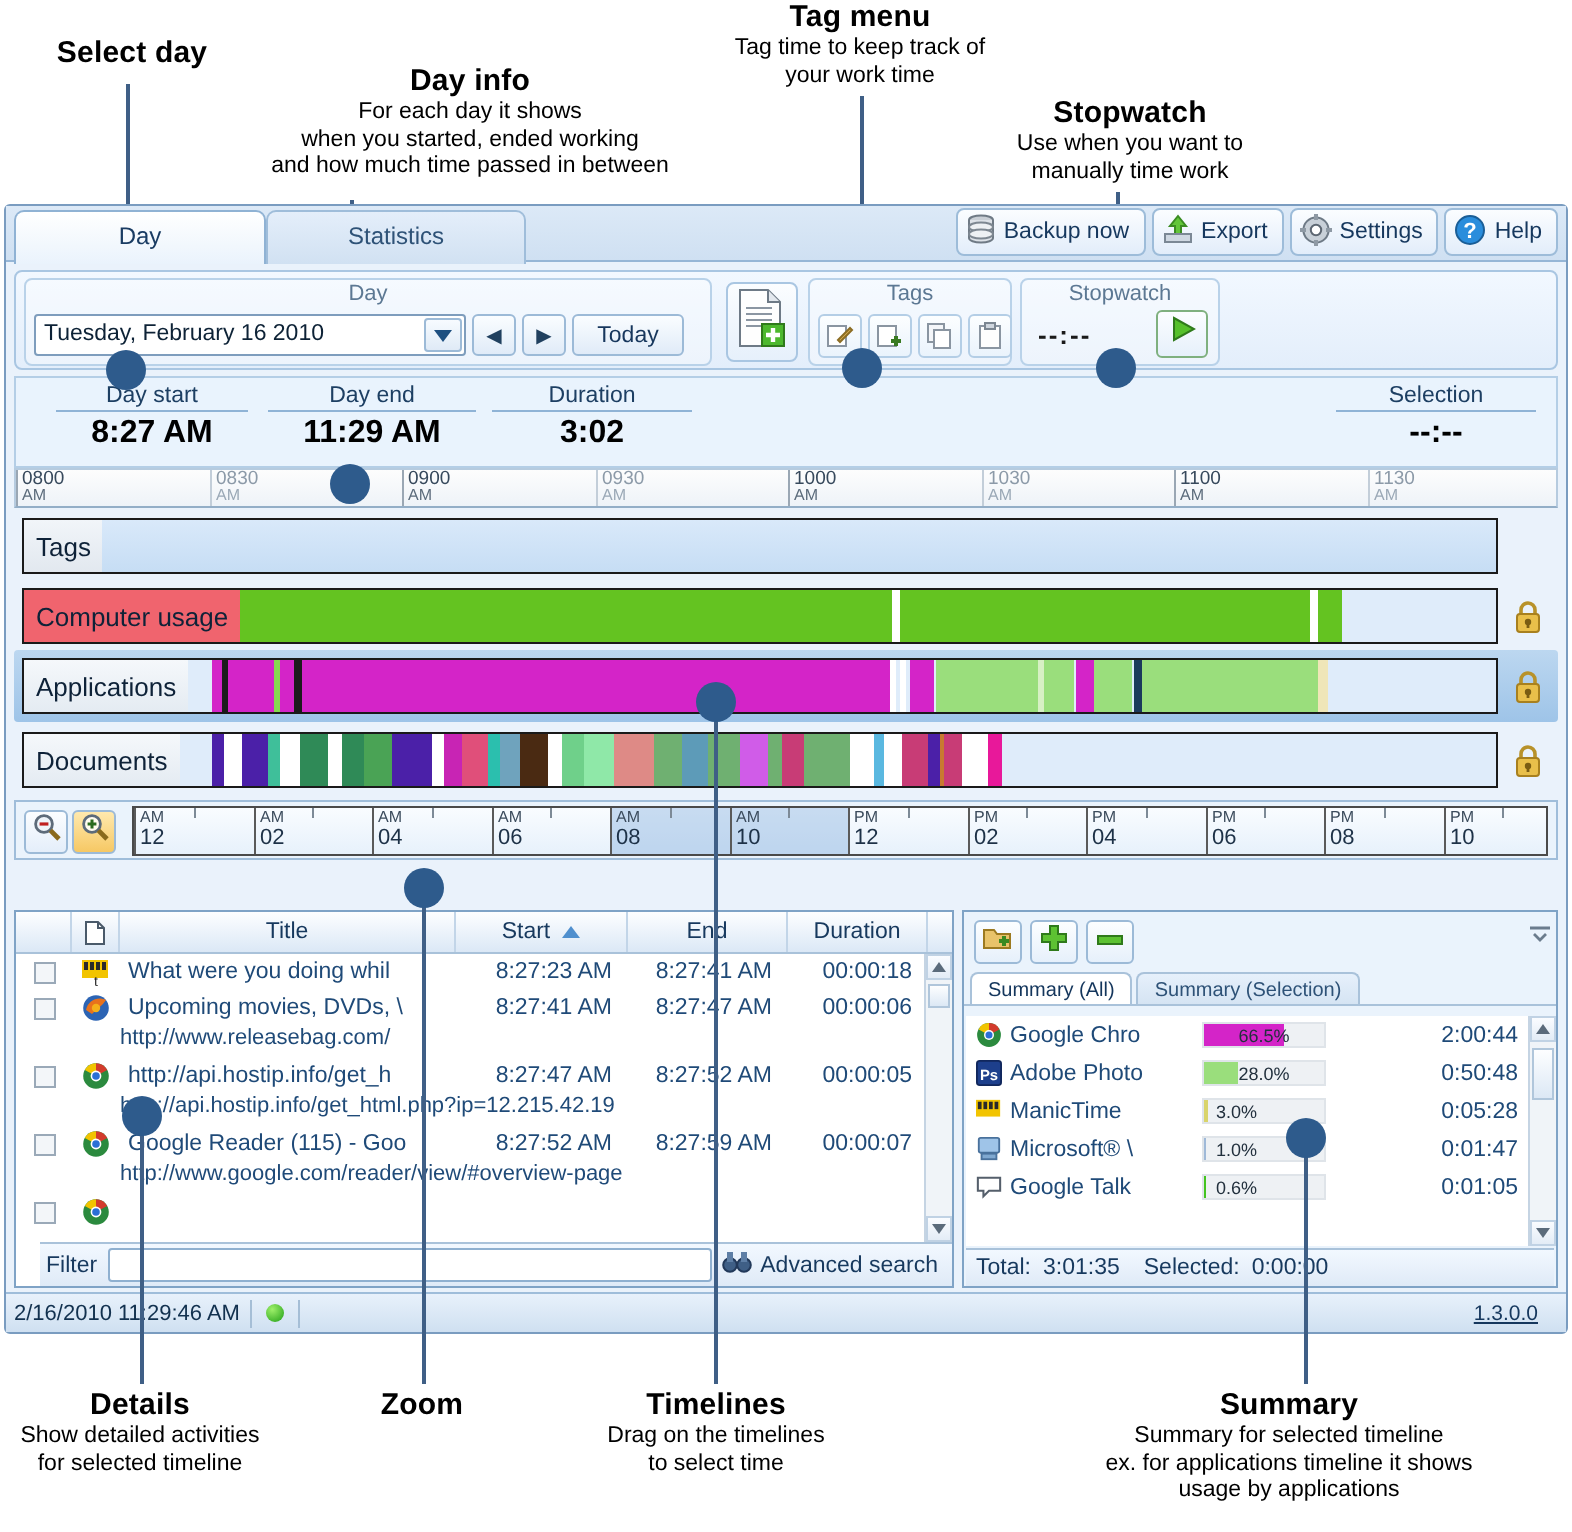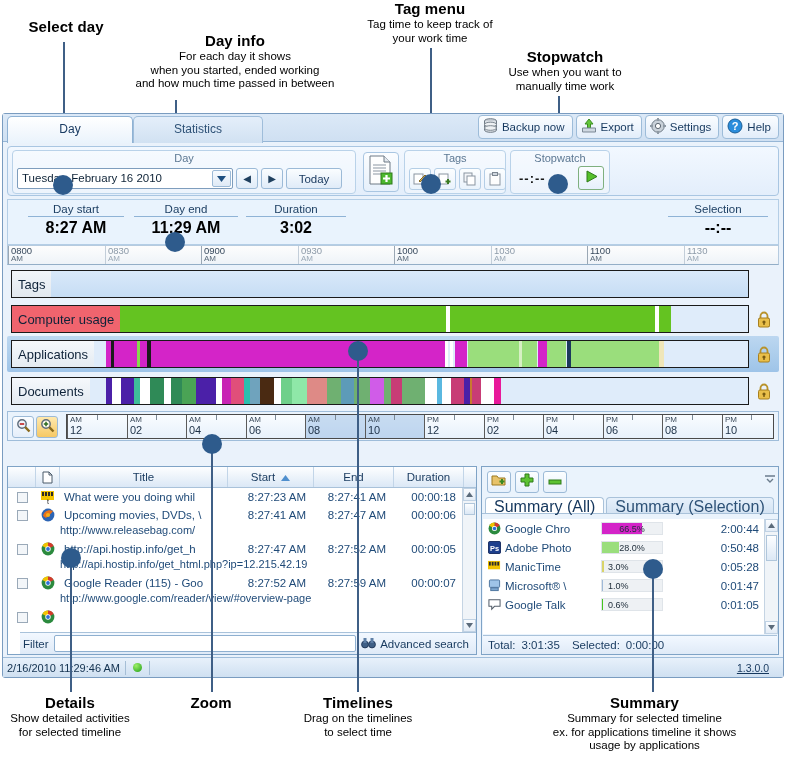--- a/index.html
+++ b/index.html
@@ -15,21 +15,21 @@
   
   .anno { position: absolute; text-align: center; color: #000; }
   .anno .t { font-weight: bold; font-size: 15px; letter-spacing: .1px; }
   .anno .d { font-size: 11.5px; line-height: 13.5px; margin-top: 1px; }
   .leader { position: absolute; background: #3f5f86; width: 2px; }
   .dot { position: absolute; width: 20px; height: 20px; border-radius: 50%;
          background: #2e5b8c; }
 
   
   .app {
-    position: absolute; left: 2px; top: 113px; width: 782px; height: 565px;
+    position: absolute; left: 2px; top: 102px; width: 782px; height: 565px;
     background: #eaf2fb;
     border: 1px solid #7a9cc0;
     border-radius: 3px;
   }
   
   .tabstrip { position: relative; height: 28px; background: linear-gradient(#dce9f7,#cfe0f2);
               border-bottom: 1px solid #96b6d6; }
   .tab { position: absolute; top: 2px; height: 27px; line-height: 25px;
          text-align: center; font-size: 12px; color: #1a3c63;
          border: 1px solid #9fbdda; border-bottom: none;
@@ -158,21 +158,21 @@
                background: linear-gradient(#f2f8ff,#dfeaf7); border-top: 1px solid #a9c2da;
                display: flex; align-items: center; gap: 5px; padding: 0 3px; font-size: 11.5px;
                color: #17395e; margin-left: 12px; }
   .filterinput { flex: 1; height: 17px; background: #fff; border: 1px solid #8fb0d0; border-radius: 2px; }
   .advsearch { display: flex; align-items: center; gap: 4px; padding-right: 4px; }
 
   .sbtns { display: flex; gap: 4px; padding: 4px 0 0 5px; }
   .sbtn2 { width: 24px; height: 22px; background: linear-gradient(#fcfeff,#e6f0fb);
            border: 1px solid #9cbad7; border-radius: 3px; display:flex;align-items:center;justify-content:center; }
   .stabs { display: flex; margin-top: 4px; border-bottom: 1px solid #a9c2da; }
-  .stab { height: 16px; line-height: 18px; padding: 0 8px; font-size: 16px;
+  .stab { height: 16px; line-height: 18px; padding: 0 8px; font-size: 10px;
           border: 1px solid #a9c2da; border-bottom: none; border-radius: 4px 4px 0 0; }
   .stab.active { background: #fff; color: #14365c; margin-left: 3px; }
   .stab.inactive { background: linear-gradient(#e6f0fb,#d5e4f3); color: #2e5277; margin-left: 2px; }
   .slist { position: absolute; left: 1px; right: 14px; top: 52px; bottom: 20px;
            background: #fff; overflow: hidden; }
   .srow { display: flex; align-items: center; height: 19px; font-size: 11.5px; color: #1f4a78; }
   .srow .si { width: 22px; display: flex; justify-content: center; text-decoration: underline; }
   .srow .sn { width: 96px; overflow: hidden; white-space: nowrap; }
   .sbarwrap { width: 62px; height: 13px; background: #eef1f4; border: 1px solid #dfe4e9;
               position: relative; }

